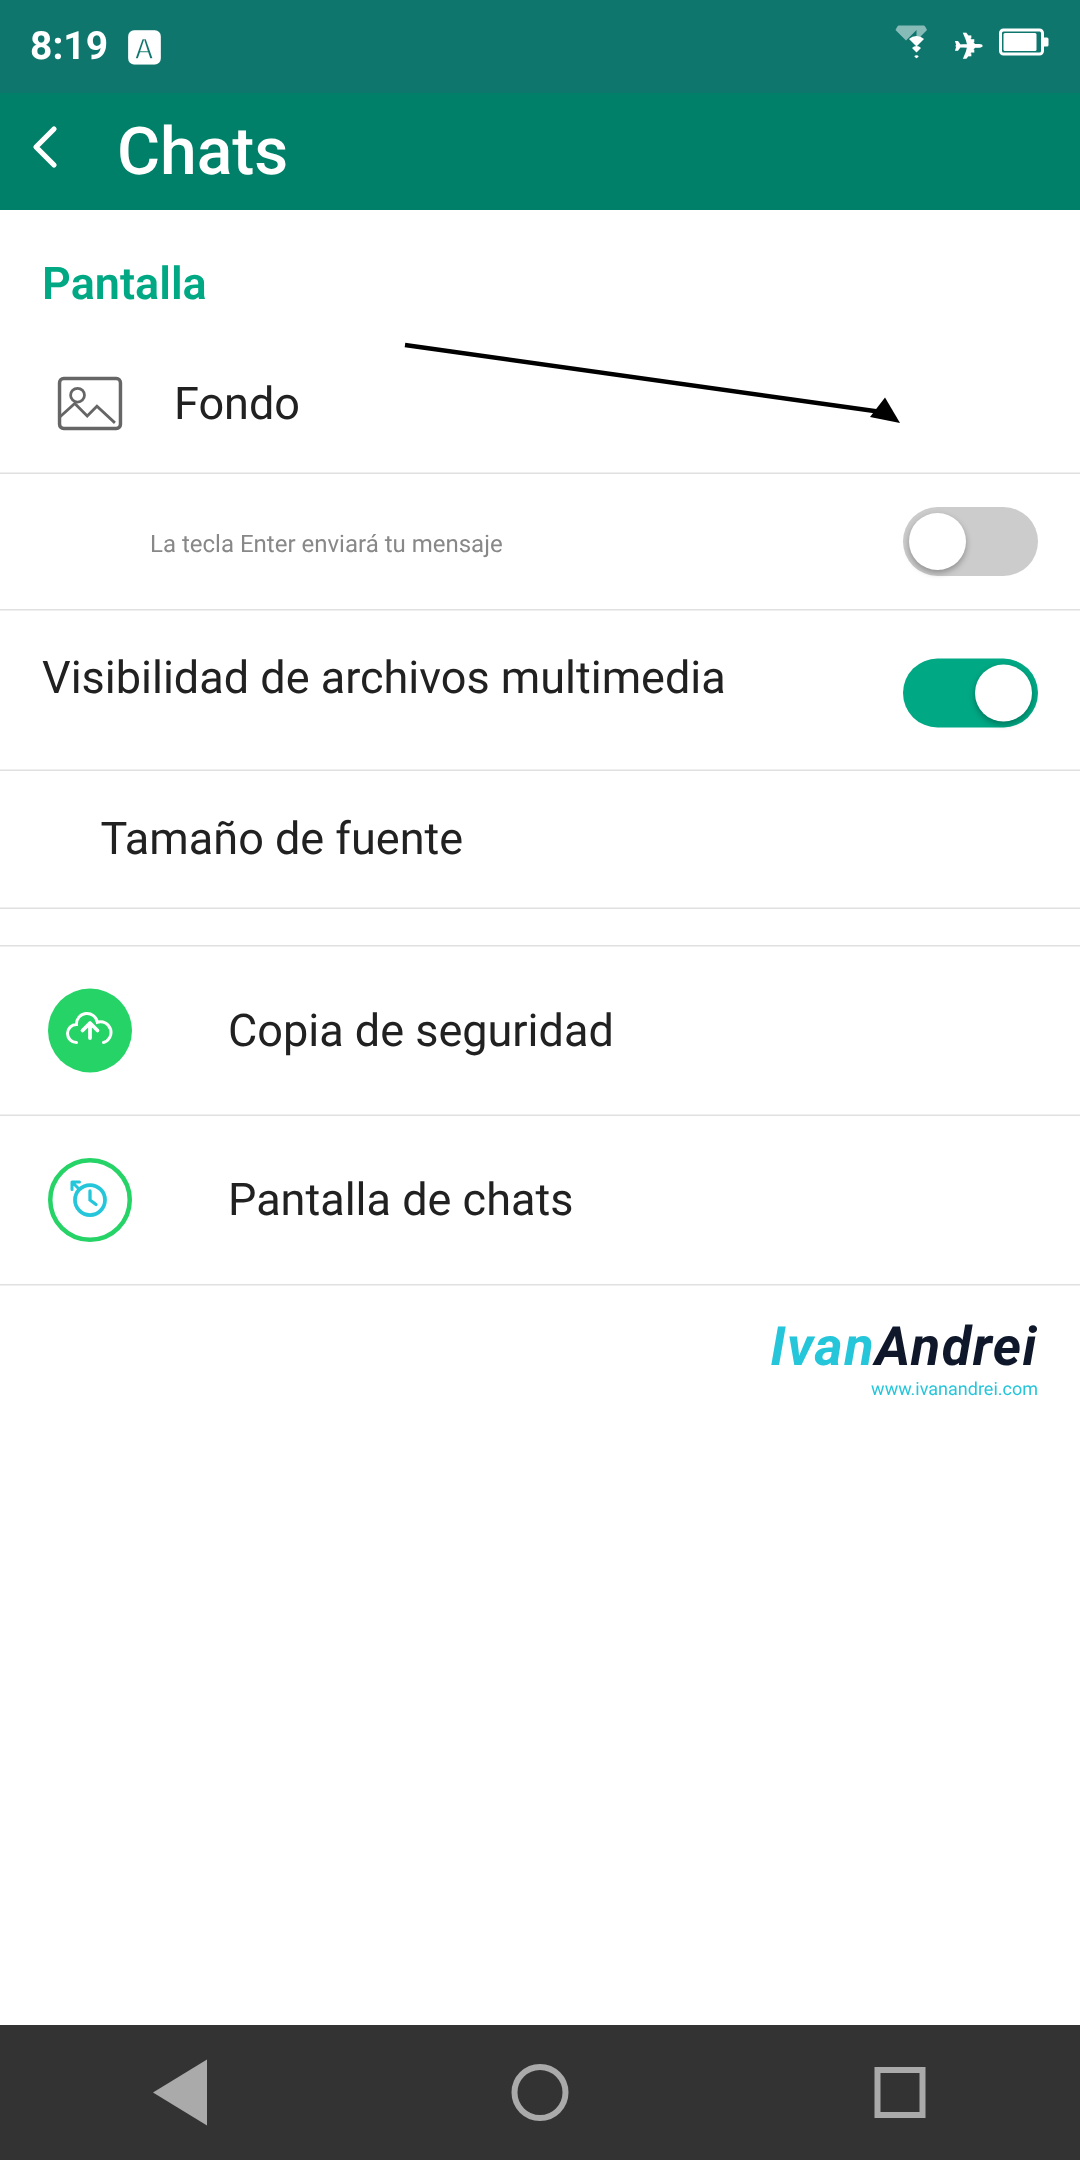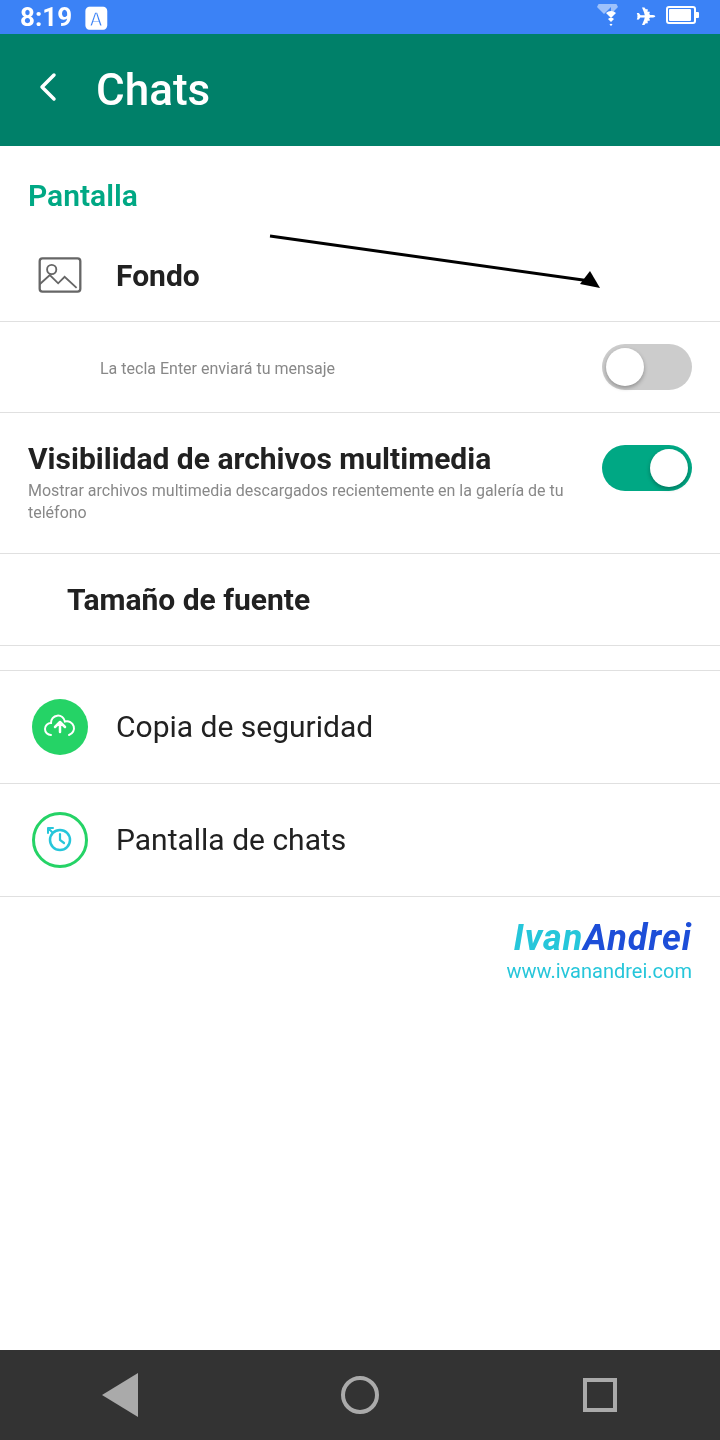--- a/index.html
+++ b/index.html
@@ -6,40 +6,40 @@
     body {
       width: 720px;
       height: 1440px;
       font-family: 'Roboto', Arial, sans-serif;
       background: #fff;
       overflow: hidden;
     }
 
     
     .status-bar {
-      background: #3b82f6;
-      height: 34px;
+      background: #0f766e;
+      height: 62px;
       display: flex;
       align-items: center;
       justify-content: space-between;
       padding: 0 20px;
       color: #fff;
       font-size: 26px;
       font-weight: bold;
     }
     .status-left { display: flex; align-items: center; gap: 12px; }
     .status-right { display: flex; align-items: center; gap: 10px; }
 
     
     .header {
       background: #008069;
-      height: 112px;
-      display: flex;
-      align-items: center;
-      padding: 0 30px;
+      height: 78px;
+      display: flex;
+      align-items: center;
+      padding: 0 12px;
       gap: 30px;
       text-align: center;
     }
     .back-btn {
       color: #fff;
       font-size: 36px;
       cursor: pointer;
       line-height: 1;
     }
     .header-title {
@@ -92,21 +92,21 @@
     .setting-icon svg {
       width: 48px;
       height: 48px;
     }
     .setting-text {
       flex: 1;
     }
     .setting-label {
       font-size: 30px;
       color: #212121;
-      font-weight: 700;
+      font-weight: 400;
     }
     .setting-sublabel {
       font-size: 16px;
       color: #888;
       margin-top: 4px;
       line-height: 1.4;
     }
     .setting-control {
       margin-left: 16px;
     }
@@ -174,20 +174,21 @@
       height: 56px;
       border-radius: 50%;
       border: 3px solid #25d366;
       display: flex;
       align-items: center;
       justify-content: center;
     }
     .bottom-item-label {
       font-size: 30px;
       color: #212121;
+      margin-left: 36px;
     }
 
     
     .watermark {
       display: flex;
       justify-content: flex-end;
       padding: 20px 28px 10px 0;
     }
 
     
@@ -306,21 +307,20 @@
         <div class="toggle-knob"></div>
       </div>
     </div>
   </div>
 
   <div class="divider"></div>
 
   <div class="setting-row" style="cursor:pointer; align-items:flex-start; padding-top:28px; padding-bottom:28px;">
     <div class="setting-text">
       <div class="setting-label">Visibilidad de archivos multimedia</div>
-      <div class="setting-sublabel">Mostrar archivos multimedia descargados recientemente en la galería de tu teléfono</div>
     </div>
     <div class="setting-control" style="margin-top:4px;">
       <div class="toggle on">
         <div class="toggle-knob"></div>
       </div>
     </div>
   </div>
 
   <div class="divider"></div>
 
@@ -361,23 +361,23 @@
       </div>
     </div>
     <div class="bottom-item-label">Pantalla de chats</div>
   </div>
 
   <div class="divider"></div>
 
   <div class="watermark">
     <div style="text-align:right;">
       <div style="font-size:36px; font-weight:bold; color:#00bcd4; font-style:italic; letter-spacing:1px;">
-        <span style="color:#26c6da;">Ivan</span><span style="color:#1d4ed8;">Andrei</span>
-      </div>
-      <div style="font-size:20px; color:#26c6da;">www.ivanandrei.com</div>
+        <span style="color:#26c6da;">Ivan</span><span style="color:#0f172a;">Andrei</span>
+      </div>
+      <div style="font-size:12px; color:#26c6da;">www.ivanandrei.com</div>
     </div>
   </div>
 
 </div>
 
 <div class="nav-bar">
   <div class="nav-btn">
     <div class="nav-triangle"></div>
   </div>
   <div class="nav-btn">

